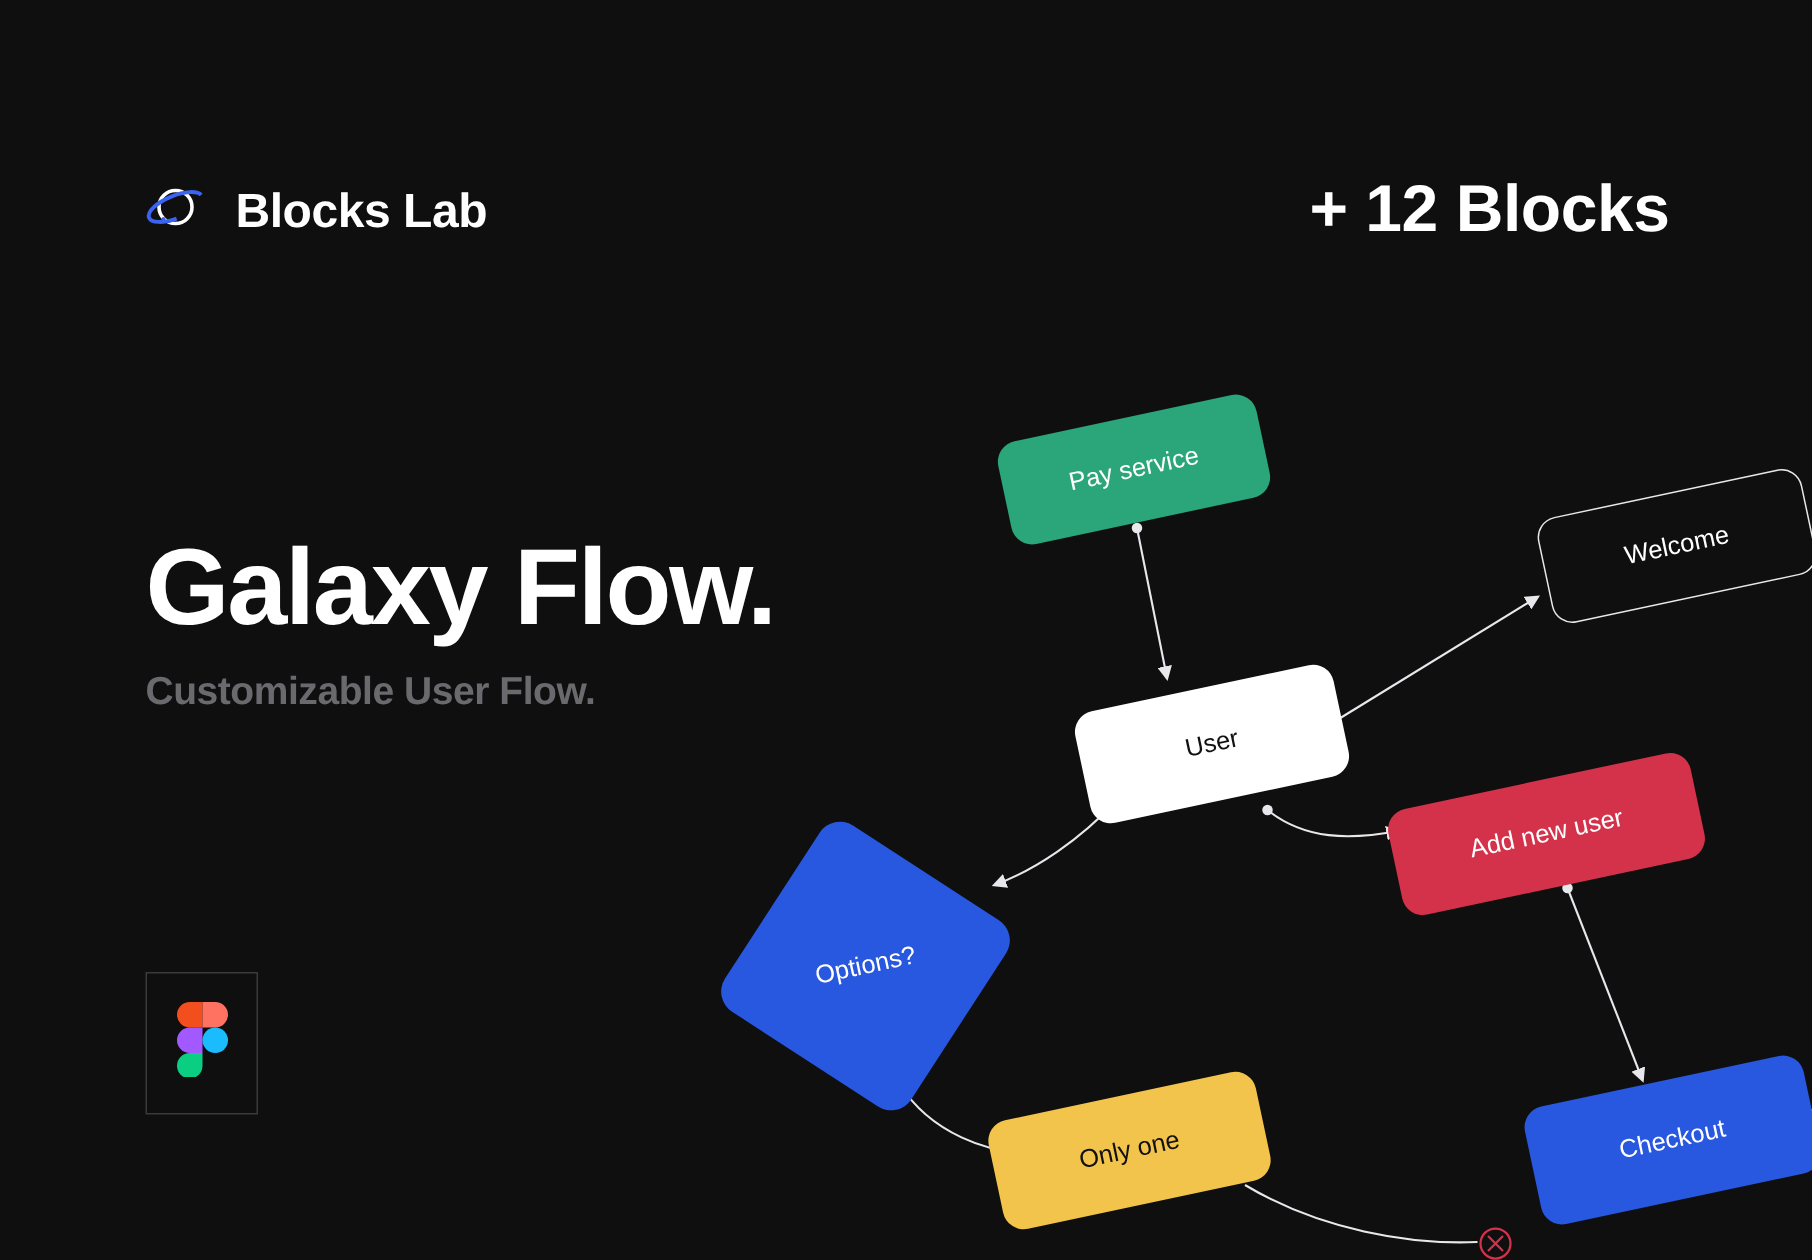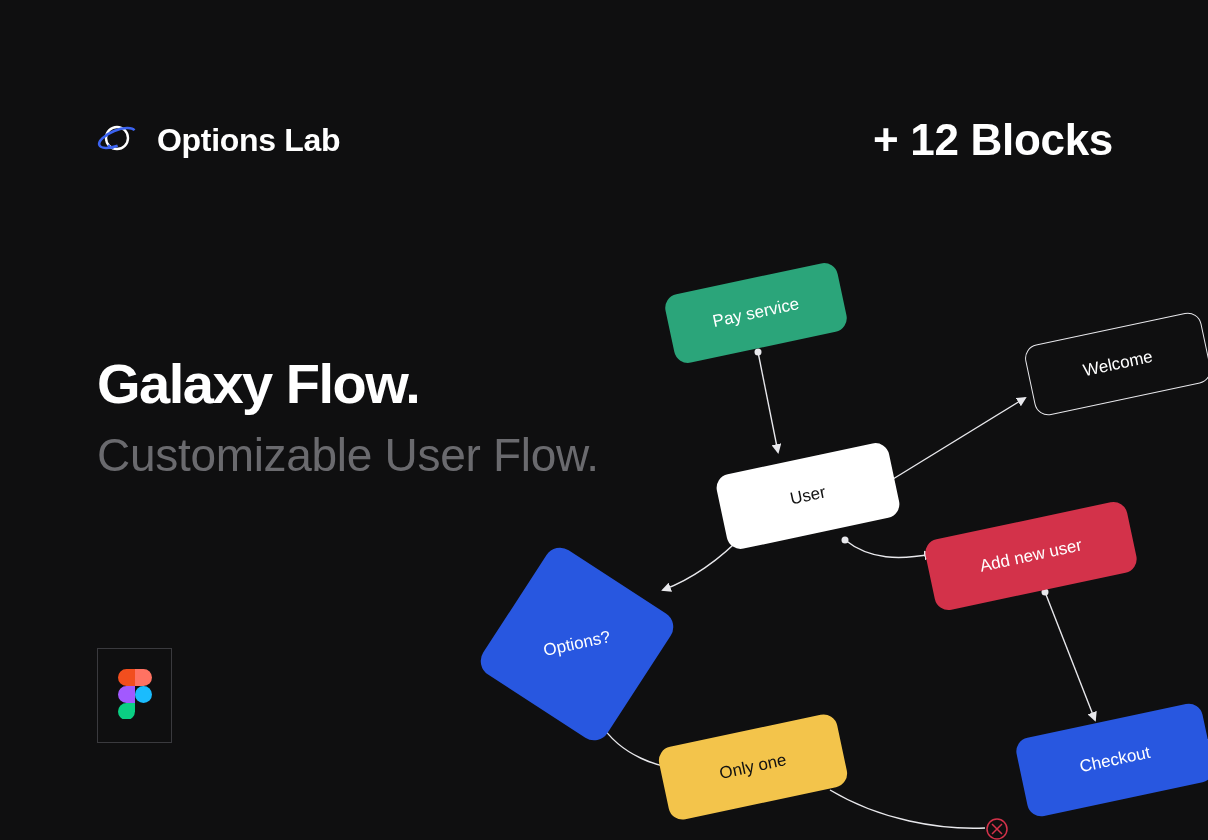--- a/index.html
+++ b/index.html
@@ -10,22 +10,22 @@
     overflow:hidden;position:relative;color:#fff;
   }
   .header{
     position:absolute;top:115px;left:95px;right:95px;
     display:flex;align-items:center;justify-content:space-between;
   }
   .brand{display:flex;align-items:center;gap:18px}
   .brand-name{font-size:32px;font-weight:600;letter-spacing:-0.3px}
   .blocks-badge{font-size:44px;font-weight:700;letter-spacing:-0.3px}
   .hero{position:absolute;left:97px;top:355px}
-  .hero-title{font-size:56px;font-weight:700;letter-spacing:-1.5px;line-height:1.05}
-  .hero-sub{font-size:46px;font-weight:400;color:#6A6A6E;margin-top:14px;letter-spacing:-0.3px}
+  .hero-title{font-size:72px;font-weight:700;letter-spacing:-1.5px;line-height:1.05}
+  .hero-sub{font-size:26px;font-weight:700;color:#6A6A6E;margin-top:14px;letter-spacing:-0.3px}
   .figma-badge{
     position:absolute;left:97px;top:648px;
     width:75px;height:95px;border:1px solid #3A3A3E;
     display:flex;align-items:center;justify-content:center;
   }
   
   .stage{
     position:absolute;left:0;top:0;width:1208px;height:840px;
     pointer-events:none;
   }
@@ -61,21 +61,21 @@
 <div class="header">
   <div class="brand">
     <span>
       <svg width="44" height="44" viewBox="0 0 44 44">
         <circle cx="22" cy="22" r="11" fill="none" stroke="#fff" stroke-width="2.4"></circle>
         <ellipse cx="22" cy="22" rx="19" ry="7.5" fill="none" stroke="#3B63F0" stroke-width="2.6" transform="rotate(-22 22 22)" stroke-dasharray="62 200" stroke-dashoffset="-24"></ellipse>
         <circle cx="14" cy="30" r="1.4" fill="#3B63F0"></circle>
         <circle cx="17.5" cy="31.5" r="1.4" fill="#3B63F0"></circle>
       </svg>
     </span>
-    <span class="brand-name">Options Lab</span>
+    <span class="brand-name">Blocks Lab</span>
   </div>
   <div class="blocks-badge">+ 12 Blocks</div>
 </div>
 
 <div class="hero">
   <div class="hero-title">Galaxy Flow.</div>
   <div class="hero-sub">Customizable User Flow.</div>
 </div>
 
 <div class="figma-badge">

